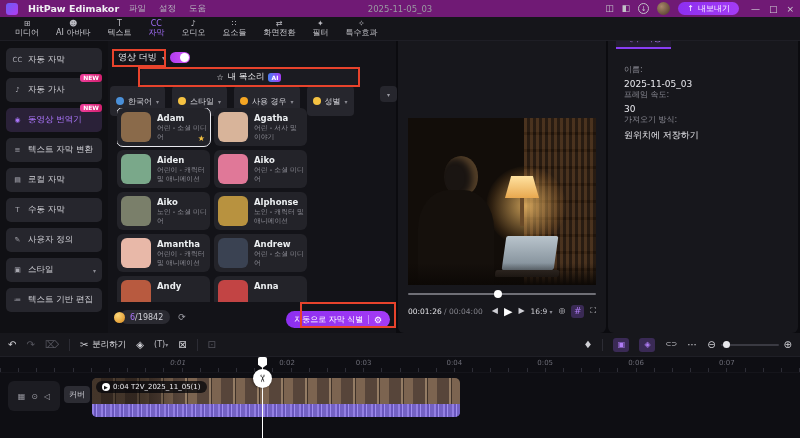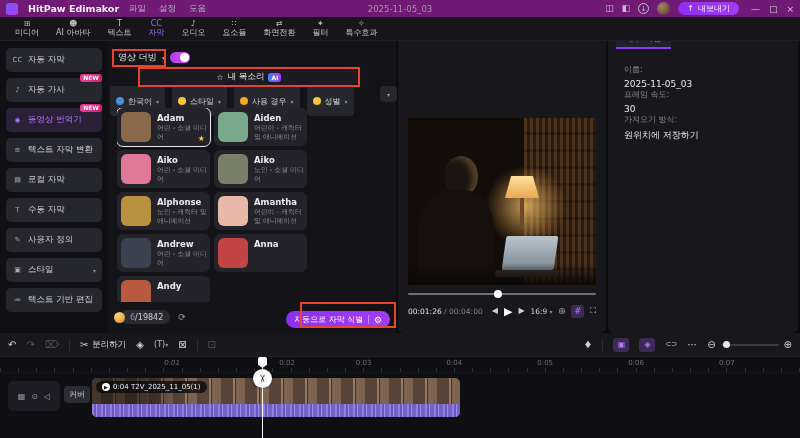--- a/index.html
+++ b/index.html
@@ -364,20 +364,26 @@
 
     <div class="voice-grid">
 
     <div class="vcard selected">
           <span class="vc-av" style="background: rgb(138, 106, 74);"></span>
           <span class="vc-name">Adam</span>
           <span class="vc-desc">어린 - 소셜 미디어</span>
           <span class="vc-star">★</span>
         </div>
         <div class="vcard">
+          <span class="vc-av" style="background: rgb(216, 180, 154);"></span>
+          <span class="vc-name">Agatha</span>
+          <span class="vc-desc">어린 - 서사 및 이야기</span>
+
+        </div>
+        <div class="vcard">
           <span class="vc-av" style="background: rgb(122, 168, 138);"></span>
           <span class="vc-name">Aiden</span>
           <span class="vc-desc">어린이 - 캐릭터 및 애니메이션</span>
 
         </div>
         <div class="vcard">
           <span class="vc-av" style="background: rgb(224, 120, 152);"></span>
           <span class="vc-name">Aiko</span>
           <span class="vc-desc">어린 - 소셜 미디어</span>
 
@@ -400,28 +406,28 @@
           <span class="vc-desc">어린이 - 캐릭터 및 애니메이션</span>
 
         </div>
         <div class="vcard">
           <span class="vc-av" style="background: rgb(58, 66, 82);"></span>
           <span class="vc-name">Andrew</span>
           <span class="vc-desc">어린 - 소셜 미디어</span>
 
         </div>
         <div class="vcard">
+          <span class="vc-av" style="background: rgb(184, 90, 63);"></span>
+          <span class="vc-name">Andy</span>
+          <span class="vc-desc"></span>
+
+        </div>
+        <div class="vcard">
           <span class="vc-av" style="background: rgb(194, 68, 68);"></span>
           <span class="vc-name">Anna</span>
-          <span class="vc-desc"></span>
-
-        </div>
-        <div class="vcard">
-          <span class="vc-av" style="background: rgb(184, 90, 63);"></span>
-          <span class="vc-name">Andy</span>
           <span class="vc-desc"></span>
 
         </div>
       </div>
 
     <div class="counter-row">
       <span class="coin"></span>
       <span class="cnt-pill">
         <span class="cnt-cur">6</span>
         <span class="cnt-tot">/19842</span>
@@ -522,21 +528,21 @@
       <span class="ztrack">
           <span class="zknob" id="zoom-knob" style="left: calc(10% - 3px);"></span>
         </span>
       <span class="tic">⊕</span>
     </span>
   </div>
 
   <div class="ruler">
     <div class="ruler-ticks"></div>
 
-  <span class="rlabel" style="left: 172px; font-style: italic;">0:01</span>
+  <span class="rlabel" style="left: 178px; font-style: italic;">0:01</span>
       <span class="rlabel" style="left: 287px;">0:02</span>
       <span class="rlabel" style="left: 363.6px;">0:03</span>
       <span class="rlabel" style="left: 454.4px;">0:04</span>
       <span class="rlabel" style="left: 545.2px;">0:05</span>
       <span class="rlabel" style="left: 636px;">0:06</span>
       <span class="rlabel" style="left: 726.8px;">0:07</span>
     </div>
 
   <div class="tracks">
     <div class="thead">

